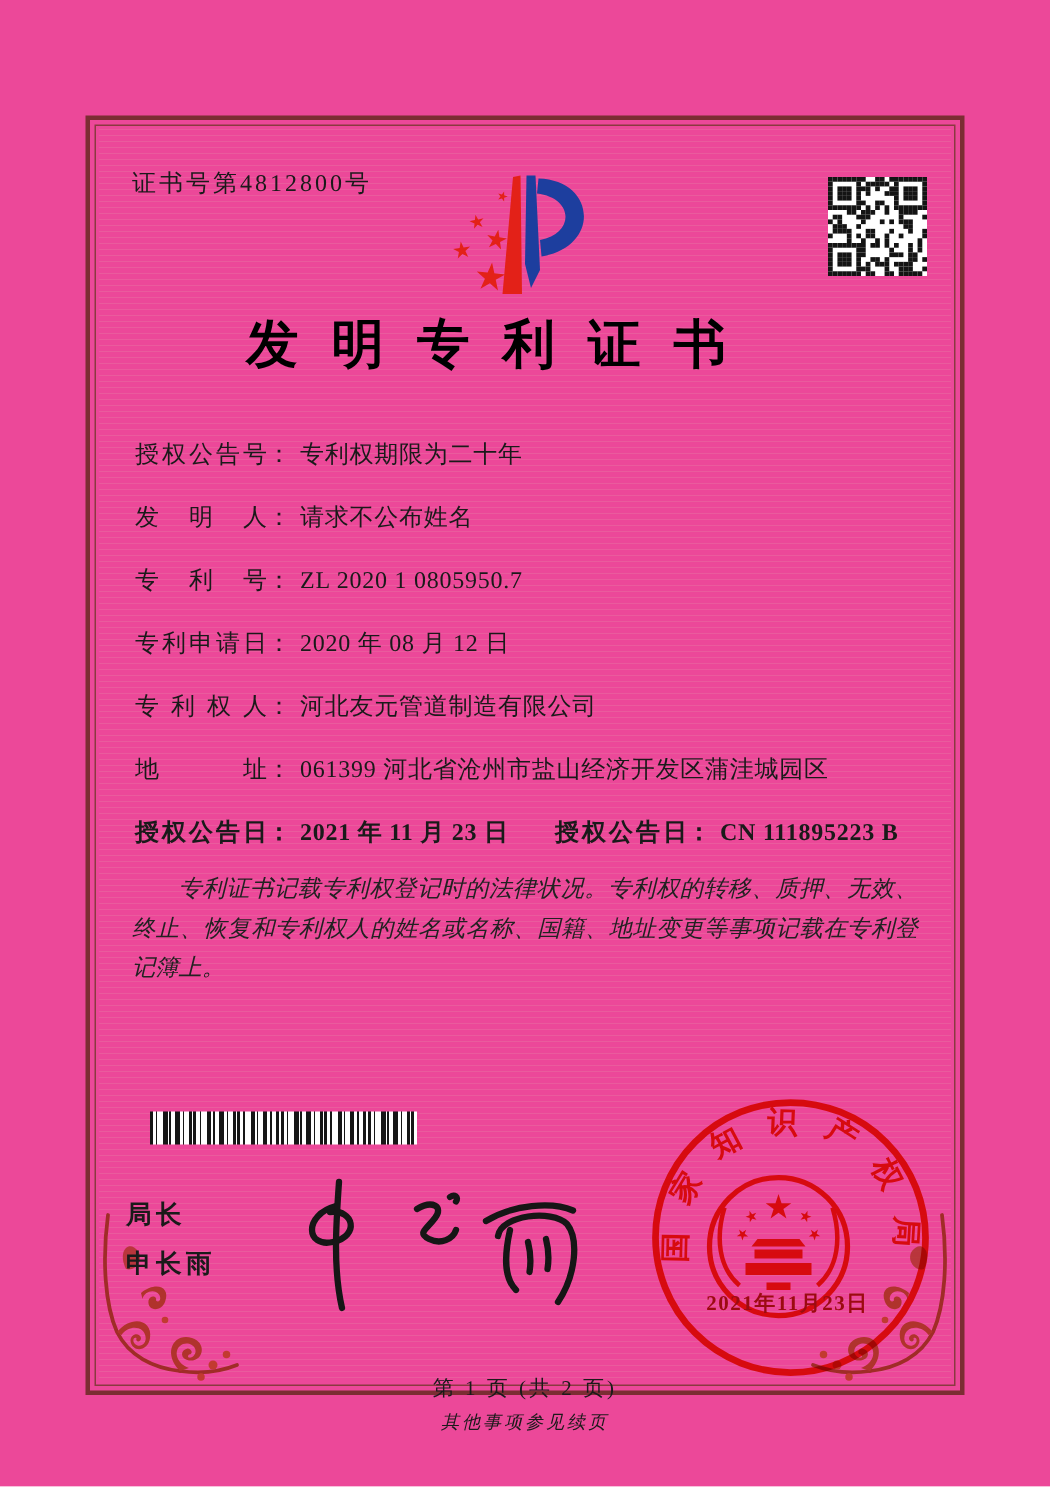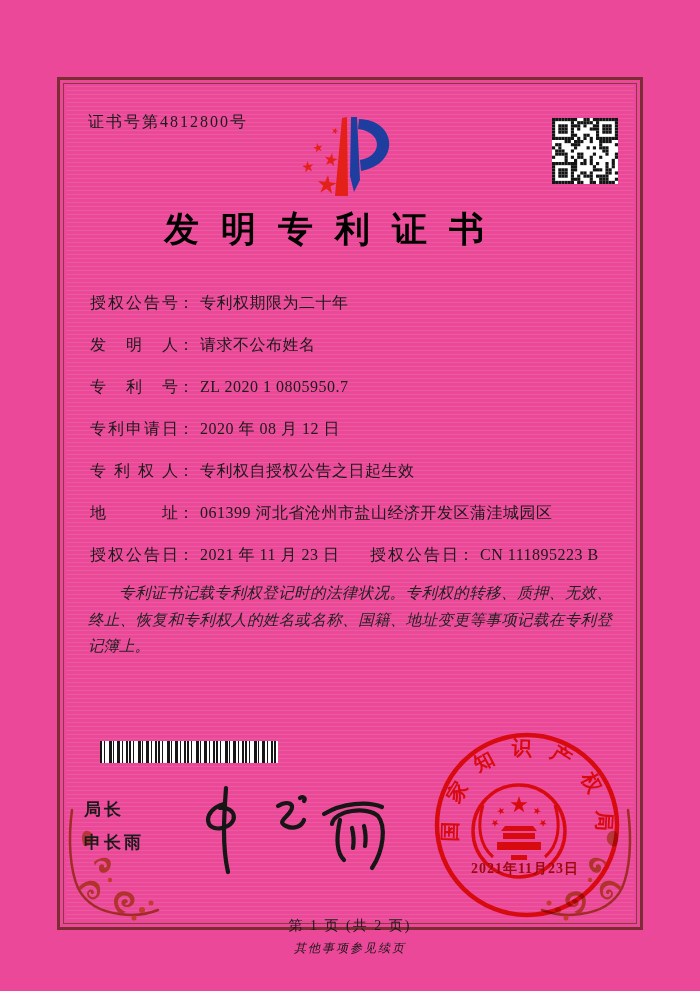--- a/index.html
+++ b/index.html
@@ -13,21 +13,21 @@
   .cert-no{position:absolute;left:88px;top:112px;font-size:16px;letter-spacing:2px;}
   .logo{position:absolute;left:281px;top:104px;width:140px;height:104px;}
   .qr{position:absolute;left:552px;top:118px;width:66px;height:66px;background:#fff;}
   .title{position:absolute;left:0;top:206px;width:648px;text-align:center;
          font-size:35px;font-weight:700;letter-spacing:22px;padding-left:22px;box-sizing:border-box;color:#000;}
   .fields{position:absolute;left:90px;top:293px;width:530px;}
   .field-row{height:24px;margin-bottom:18px;font-size:16px;white-space:nowrap;}
   .field-label{display:inline-block;width:88px;text-align:justify;text-align-last:justify;vertical-align:top;}
   .field-colon{display:inline-block;margin-right:6px;}
   .field-value{letter-spacing:.5px;}
-  .grant-row{display:flex;}
+  .grant-row{display:flex;font-weight:bold;}
   .grant-group{white-space:nowrap;font-size:16px;}
   .grant-group.first{width:280px;}
   .paragraphs{position:absolute;left:88px;top:580px;width:524px;font-size:15.5px;line-height:26.5px;
          font-style:italic;text-align:justify;color:#222;}
   .paragraphs p{margin:0;text-indent:2em;}
   .barcode{position:absolute;left:100px;top:741px;width:178px;height:22px;
          background:repeating-linear-gradient(90deg,
            #161616 0 2px,#fff 2px 4px,#161616 4px 5px,#fff 5px 9px,
            #161616 9px 12px,#fff 12px 13px,#161616 13px 14px,#fff 14px 17px,
            #161616 17px 20px,#fff 20px 22px,#161616 22px 23px,#fff 23px 26px,
@@ -343,21 +343,21 @@
     <div class="field-row">
       <span class="field-label">发明人</span><span class="field-colon">：</span><span class="field-value">请求不公布姓名</span>
     </div>
     <div class="field-row">
       <span class="field-label">专利号</span><span class="field-colon">：</span><span class="field-value">ZL 2020 1 0805950.7</span>
     </div>
     <div class="field-row">
       <span class="field-label">专利申请日</span><span class="field-colon">：</span><span class="field-value">2020 年 08 月 12 日</span>
     </div>
     <div class="field-row">
-      <span class="field-label">专利权人</span><span class="field-colon">：</span><span class="field-value">专利权自授权公告之日起生效</span>
+      <span class="field-label">专利权人</span><span class="field-colon">：</span><span class="field-value">河北友元管道制造有限公司</span>
     </div>
     <div class="field-row">
       <span class="field-label">地址</span><span class="field-colon">：</span><span class="field-value">061399 河北省沧州市盐山经济开发区蒲洼城园区</span>
     </div>
     <div class="field-row grant-row">
       <span class="grant-group first">
         <span class="field-label">授权公告日</span><span class="field-colon">：</span><span class="field-value">2021 年 11 月 23 日</span>
       </span>
       <span class="grant-group">
         <span class="field-label">授权公告日</span><span class="field-colon">：</span><span class="field-value">CN 111895223 B</span>

